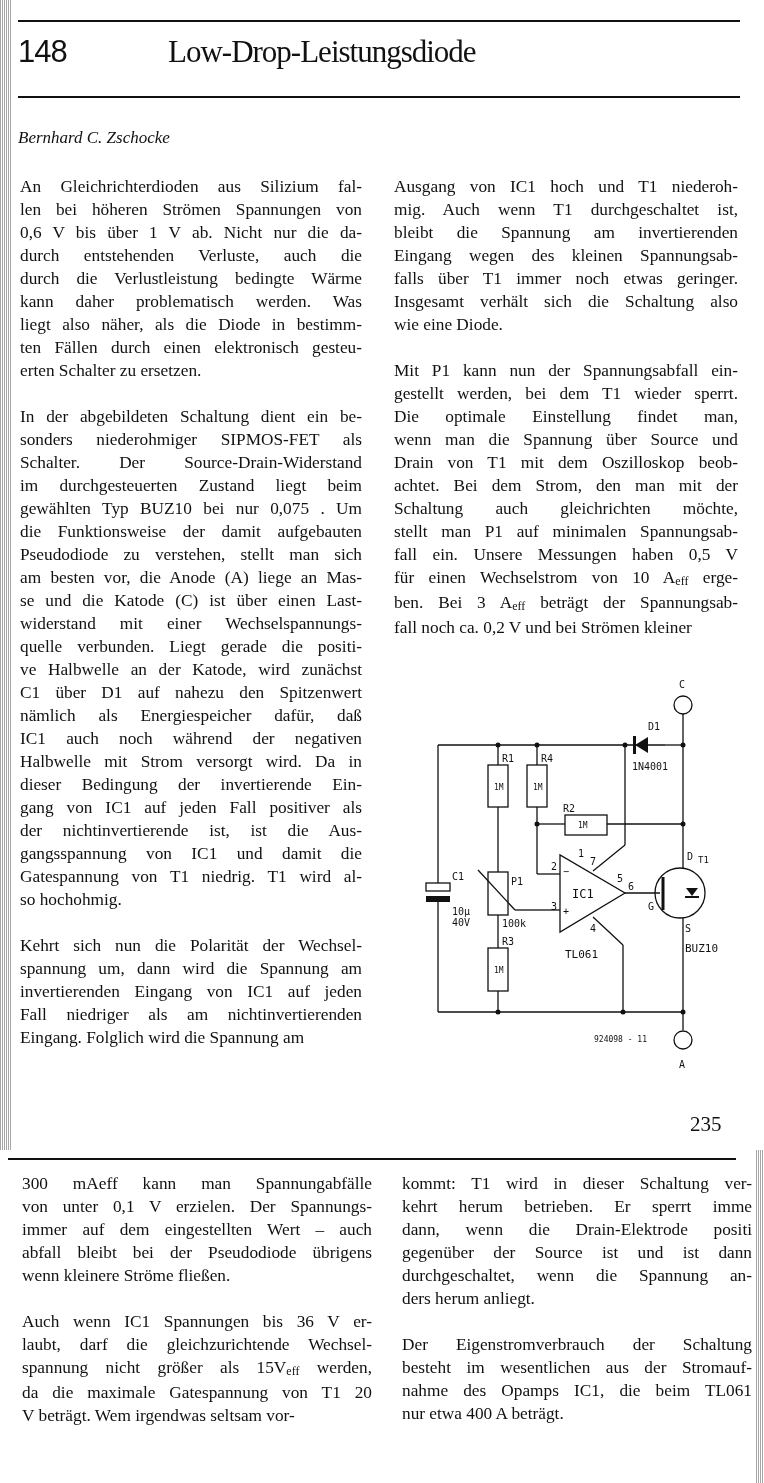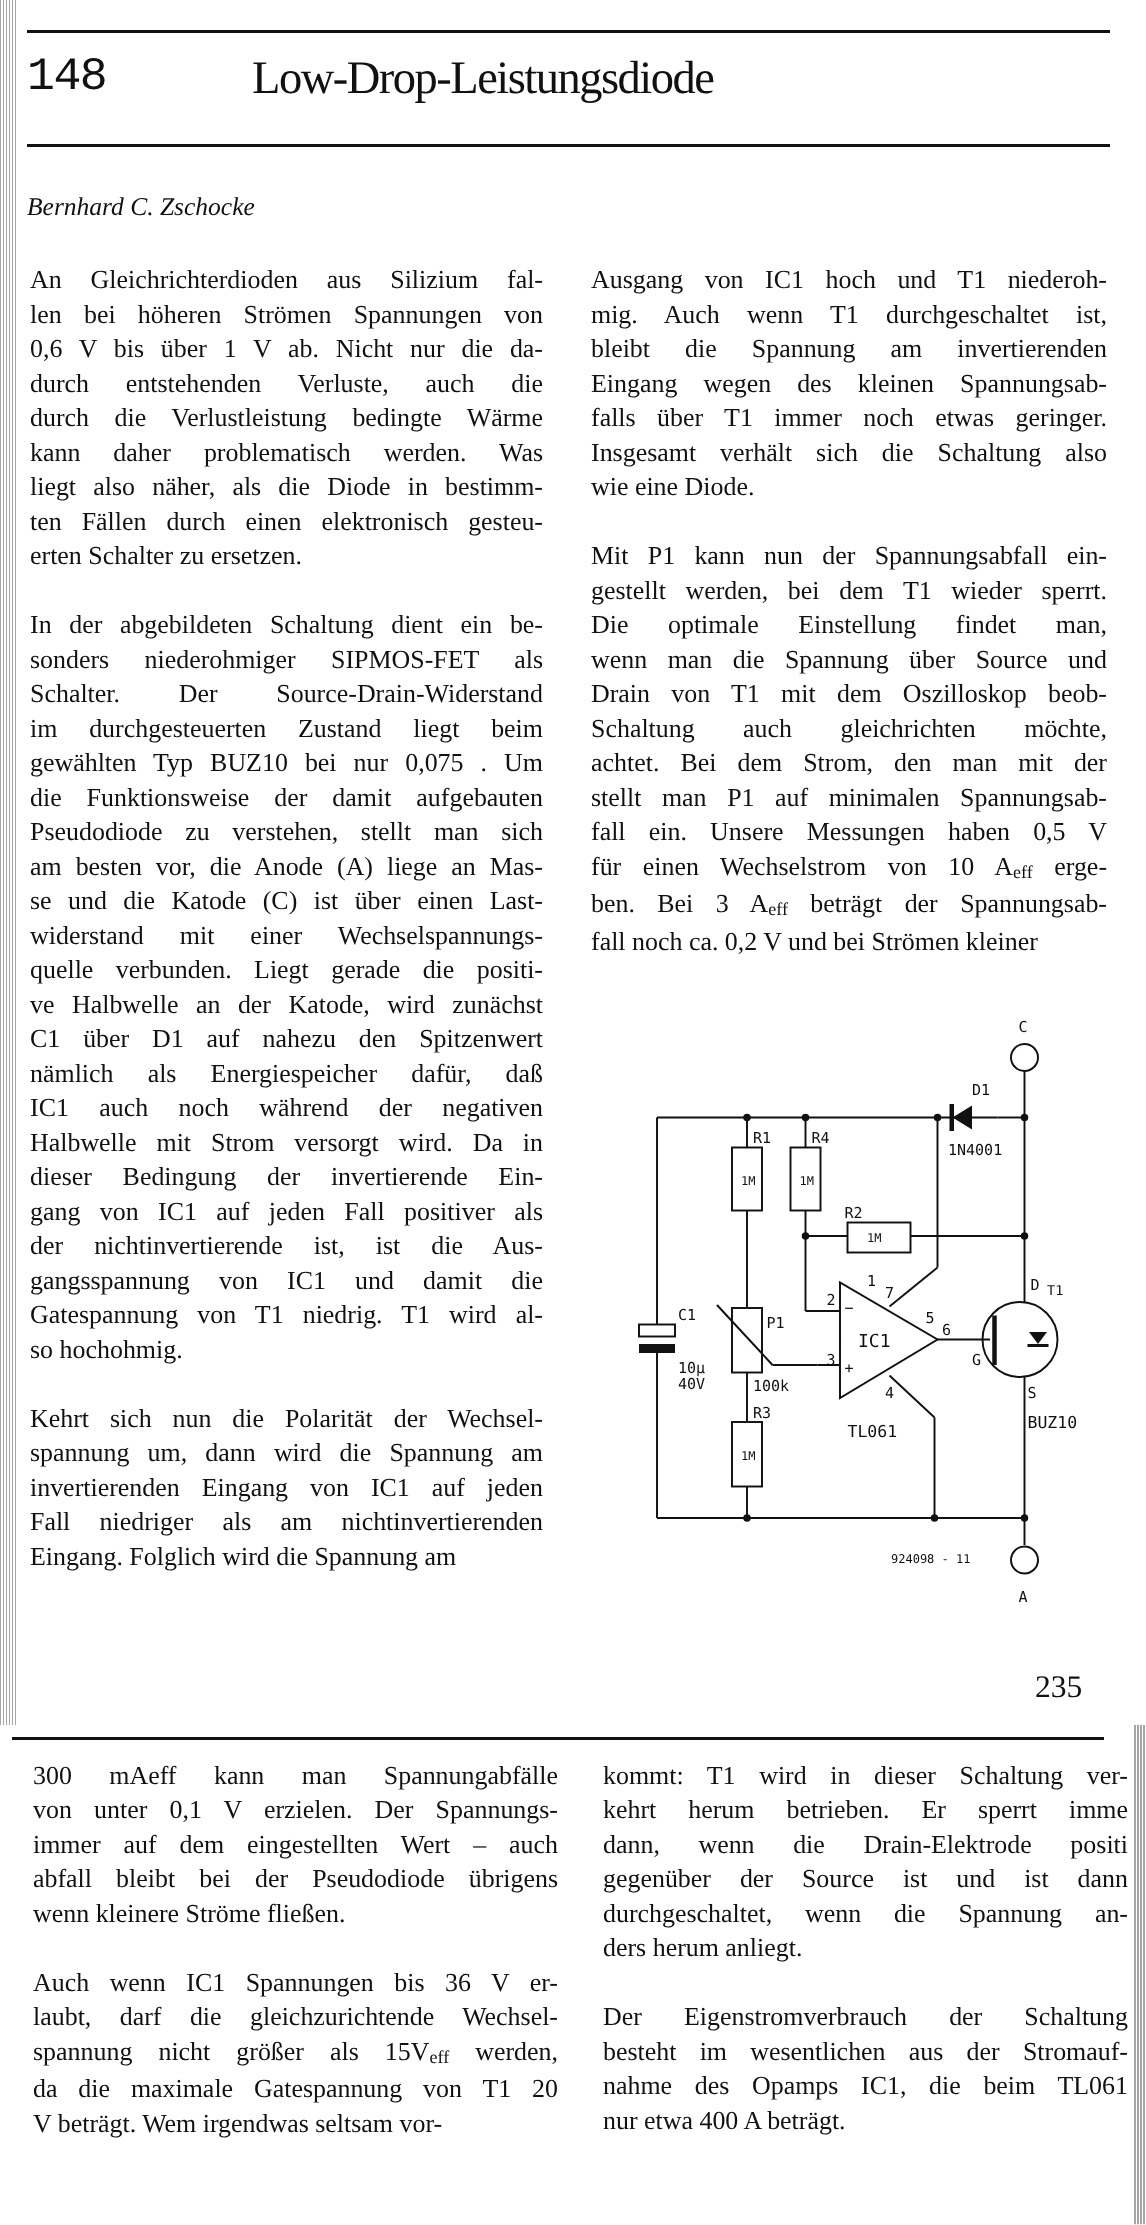--- a/index.html
+++ b/index.html
@@ -14,21 +14,21 @@
     opacity: .75;
   }
   .spine-bot {
     position: absolute; right: 0; top: 1150px; width: 8px; height: 333px;
     background: repeating-linear-gradient(90deg, #888 0 1px, #fff 1px 2px);
     opacity: .75;
   }
   .rule { position: absolute; background: #111; }
   .header-num {
     position: absolute; left: 18px; top: 34px; font-size: 31px;
-    font-family: Liberation Mono, monospace; font-weight: 300; letter-spacing: -1px;
+    font-family: Liberation Sans, sans-serif; font-weight: 300; letter-spacing: -1px;
   }
   .header-title {
     position: absolute; left: 168px; top: 34px; font-size: 31px;
     font-family: Liberation Serif, serif; font-weight: 300; letter-spacing: -1px;
   }
   .author {
     position: absolute; left: 18px; top: 128px; font-size: 17px; font-style: italic;
   }
   .col { position: absolute; font-size: 17.3px; line-height: 23px; }
   .col p { margin: 0 0 23px 0; text-align: justify; }
@@ -105,22 +105,22 @@
       <span class="ln">falls über T1 immer noch etwas geringer.</span>
       <span class="ln">Insgesamt verhält sich die Schaltung also</span>
       <span class="ln last">wie eine Diode.</span>
     </p>
     <p>
       <span class="ln">Mit P1 kann nun der Spannungsabfall ein-</span>
       <span class="ln">gestellt werden, bei dem T1 wieder sperrt.</span>
       <span class="ln">Die optimale Einstellung findet man,</span>
       <span class="ln">wenn man die Spannung über Source und</span>
       <span class="ln">Drain von T1 mit dem Oszilloskop beob-</span>
+      <span class="ln">achtet. Bei dem Strom, den man mit der</span>
       <span class="ln">Schaltung auch gleichrichten möchte,</span>
-      <span class="ln">achtet. Bei dem Strom, den man mit der</span>
       <span class="ln">stellt man P1 auf minimalen Spannungsab-</span>
       <span class="ln">fall ein. Unsere Messungen haben 0,5 V</span>
       <span class="ln">für einen Wechselstrom von 10 A<sub class="eff">eff</sub> erge-</span>
       <span class="ln">ben. Bei 3 A<sub class="eff">eff</sub> beträgt der Spannungsab-</span>
       <span class="ln last">fall noch ca. 0,2 V und bei Strömen kleiner</span>
     </p>
   </div>
 
 <svg class="figure" viewBox="0 0 300 420">
   <g stroke="#111" stroke-width="1.3" fill="none">

